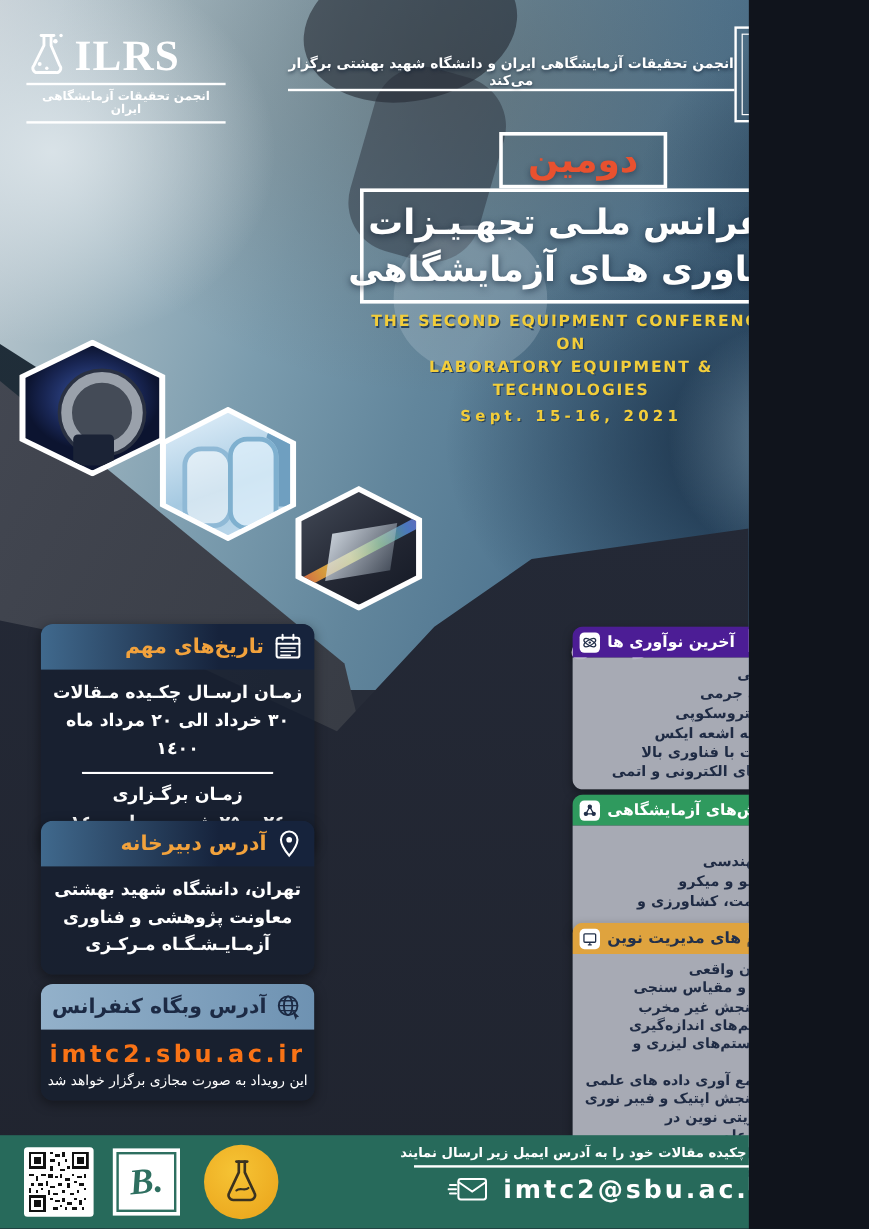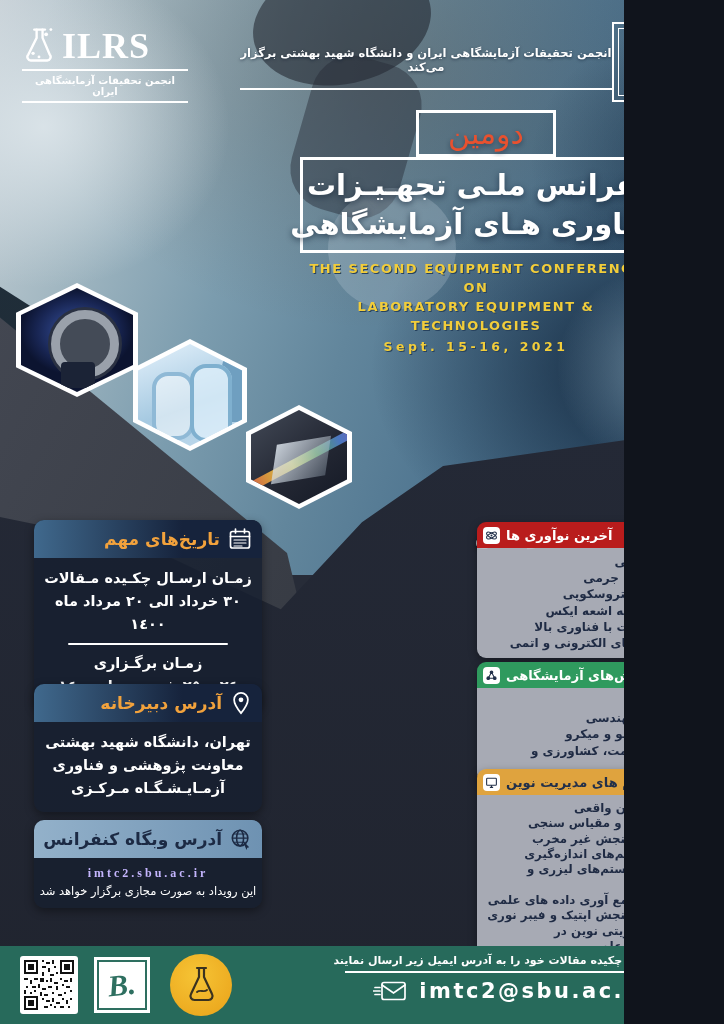--- a/index.html
+++ b/index.html
@@ -50,30 +50,30 @@
   .hex3 .hex-in::after{content:"";position:absolute;left:24px;top:30px;width:52px;height:40px;transform:skewX(-18deg) rotate(-10deg);
     background:linear-gradient(120deg,rgba(222,230,238,.85),rgba(150,165,180,.35));}
 
   
   .ilrs{position:absolute;left:22px;top:26px;width:166px;color:#fff;}
   .ilrs-row{display:flex;align-items:flex-end;gap:6px;}
   .ilrs-acronym{font-family:"Liberation Serif",serif;font-weight:bold;font-size:36px;line-height:1;letter-spacing:1px;}
   .ilrs-rule{height:2px;background:#fff;margin:5px 0 2px;}
   .ilrs-sub{direction:rtl;text-align:center;font-size:10px;font-weight:bold;padding:2px 0 4px;border-bottom:2px solid #fff;}
   .banner-line{position:absolute;left:240px;top:46px;width:372px;direction:rtl;text-align:center;color:#fff;
-    font-size:11.5px;font-weight:bold;padding-bottom:14px;border-bottom:2px solid #fff;
+    font-size:11.5px;font-weight:bold;padding-bottom:0;border-bottom:2px solid #fff;
     text-shadow:0 1px 3px rgba(10,25,45,.6);}
   .sbu{position:absolute;left:612px;top:22px;width:78px;height:80px;border:2px solid #fff;
     box-shadow:inset 0 0 0 3px rgba(255,255,255,.0), inset 0 0 0 1px #fff0;display:flex;align-items:center;justify-content:center;}
   .sbu-inner{position:absolute;inset:4px;border:1px solid #fff;display:flex;align-items:center;justify-content:center;}
 
   
   .t-badge{position:absolute;left:416px;top:110px;width:140px;height:47px;border:3px solid #fff;
     display:flex;align-items:center;justify-content:center;background:rgba(40,60,80,.08);}
-  .t-badge span{direction:rtl;font-size:30px;font-weight:normal;color:var(--title-accent);
+  .t-badge span{direction:rtl;font-size:30px;font-weight:bold;color:var(--title-accent);
     text-shadow:0 2px 5px rgba(10,25,45,.45);}
   .t-main{position:absolute;left:300px;top:157px;width:392px;height:96px;border:3px solid #fff;
     display:flex;flex-direction:column;align-items:center;justify-content:center;gap:1px;}
   .t-main .tl{direction:rtl;color:#fff;font-weight:bold;font-size:29px;line-height:1.3;white-space:nowrap;
     text-shadow:0 2px 6px rgba(10,25,45,.6);}
   .t-en{position:absolute;left:296px;top:260px;width:360px;text-align:center;color:var(--subtitle-yellow);
     font-weight:bold;font-size:13px;letter-spacing:1.5px;line-height:1.45;text-shadow:1px 1px 0 #27425e;}
   .t-en .dates{font-size:12.5px;letter-spacing:3.5px;margin-top:3px;}
 
   
@@ -95,21 +95,21 @@
   .sbox{position:absolute;left:34px;width:228px;border-radius:10px;overflow:hidden;
     background:rgba(22,31,47,.78);box-shadow:0 3px 10px rgba(0,0,0,.4);}
   .shead{height:38px;display:flex;align-items:center;justify-content:flex-end;gap:8px;padding:0 10px;
     font-weight:bold;font-size:17px;color:var(--sidebar-header-text);
     background:linear-gradient(90deg,#40698d,#16233c 65%);}
   .shead .stitle{direction:rtl;white-space:nowrap;}
   .shead.light{background:linear-gradient(90deg,#93b1ca,#6e92b2);color:#1c2a44;}
   .sbody{padding:9px 8px 12px;text-align:center;color:#fff;font-weight:bold;font-size:14.5px;line-height:1.58;direction:rtl;}
   .sdiv{width:160px;border-top:2px solid #fff;border-radius:2px;margin:7px auto;}
   .sbox-dates{top:520px;} .sbox-addr{top:684px;} .sbox-web{top:820px;}
-  .url{font-size:12px;font-weight:bold;letter-spacing:3px;color:#c4b5fd;text-align:center;margin:8px 0 3px;direction:ltr;font-family:Liberation Serif, serif;}
+  .url{font-size:20px;font-weight:bold;letter-spacing:3px;color:#f97316;text-align:center;margin:8px 0 3px;direction:ltr;}
   .vnote{direction:rtl;text-align:center;color:#fff;font-weight:normal;font-size:11.5px;padding-bottom:10px;}
 
   
   .footer{position:absolute;left:0;top:946px;width:724px;height:78px;background:var(--footer-teal);}
   .qr{position:absolute;left:20px;top:10px;width:58px;height:58px;background:#fff;border-radius:3px;padding:4px;}
   .blogo{position:absolute;left:94px;top:11px;width:56px;height:56px;background:#fff;display:flex;align-items:center;justify-content:center;}
   .blogo-in{position:absolute;inset:3px;border:2px solid #2e6f60;display:flex;align-items:center;justify-content:center;}
   .bmark{font-family:"Liberation Serif",serif;font-style:italic;font-weight:bold;font-size:30px;color:#2e6f60;transform:rotate(-6deg);}
   .ylogo{position:absolute;left:170px;top:8px;width:62px;height:62px;border-radius:50%;
     background:radial-gradient(circle at 42% 35%,#f6c435,#eca91f 78%);display:flex;align-items:center;justify-content:center;}
@@ -184,21 +184,21 @@
   </div>
   <div class="t-en">
     <div>THE SECOND EQUIPMENT CONFERENCE ON</div>
     <div>LABORATORY EQUIPMENT &amp; TECHNOLOGIES</div>
     <div class="dates">Sept. 15-16, 2021</div>
   </div>
 
   <div class="topics-h">محور های کنفرانس</div>
 
   <div class="tbox tbox1">
-    <div class="thead" style="background: #b91c1c;">
+    <div class="thead" style="background: #4c1d95;">
       <span class="ticon">
         <svg width="13" height="13" viewBox="0 0 24 24" fill="none" stroke="#22304a" stroke-width="2">
           <ellipse cx="12" cy="12" rx="10" ry="4.2" transform="rotate(-30 12 12)"></ellipse>
           <ellipse cx="12" cy="12" rx="10" ry="4.2" transform="rotate(30 12 12)"></ellipse>
           <circle cx="12" cy="12" r="1.8" fill="#22304a" stroke="none"></circle>
         </svg>
       </span>
       <span class="ttitle">آخرین نوآوری ها</span>
     </div>
     <div class="tbody">

